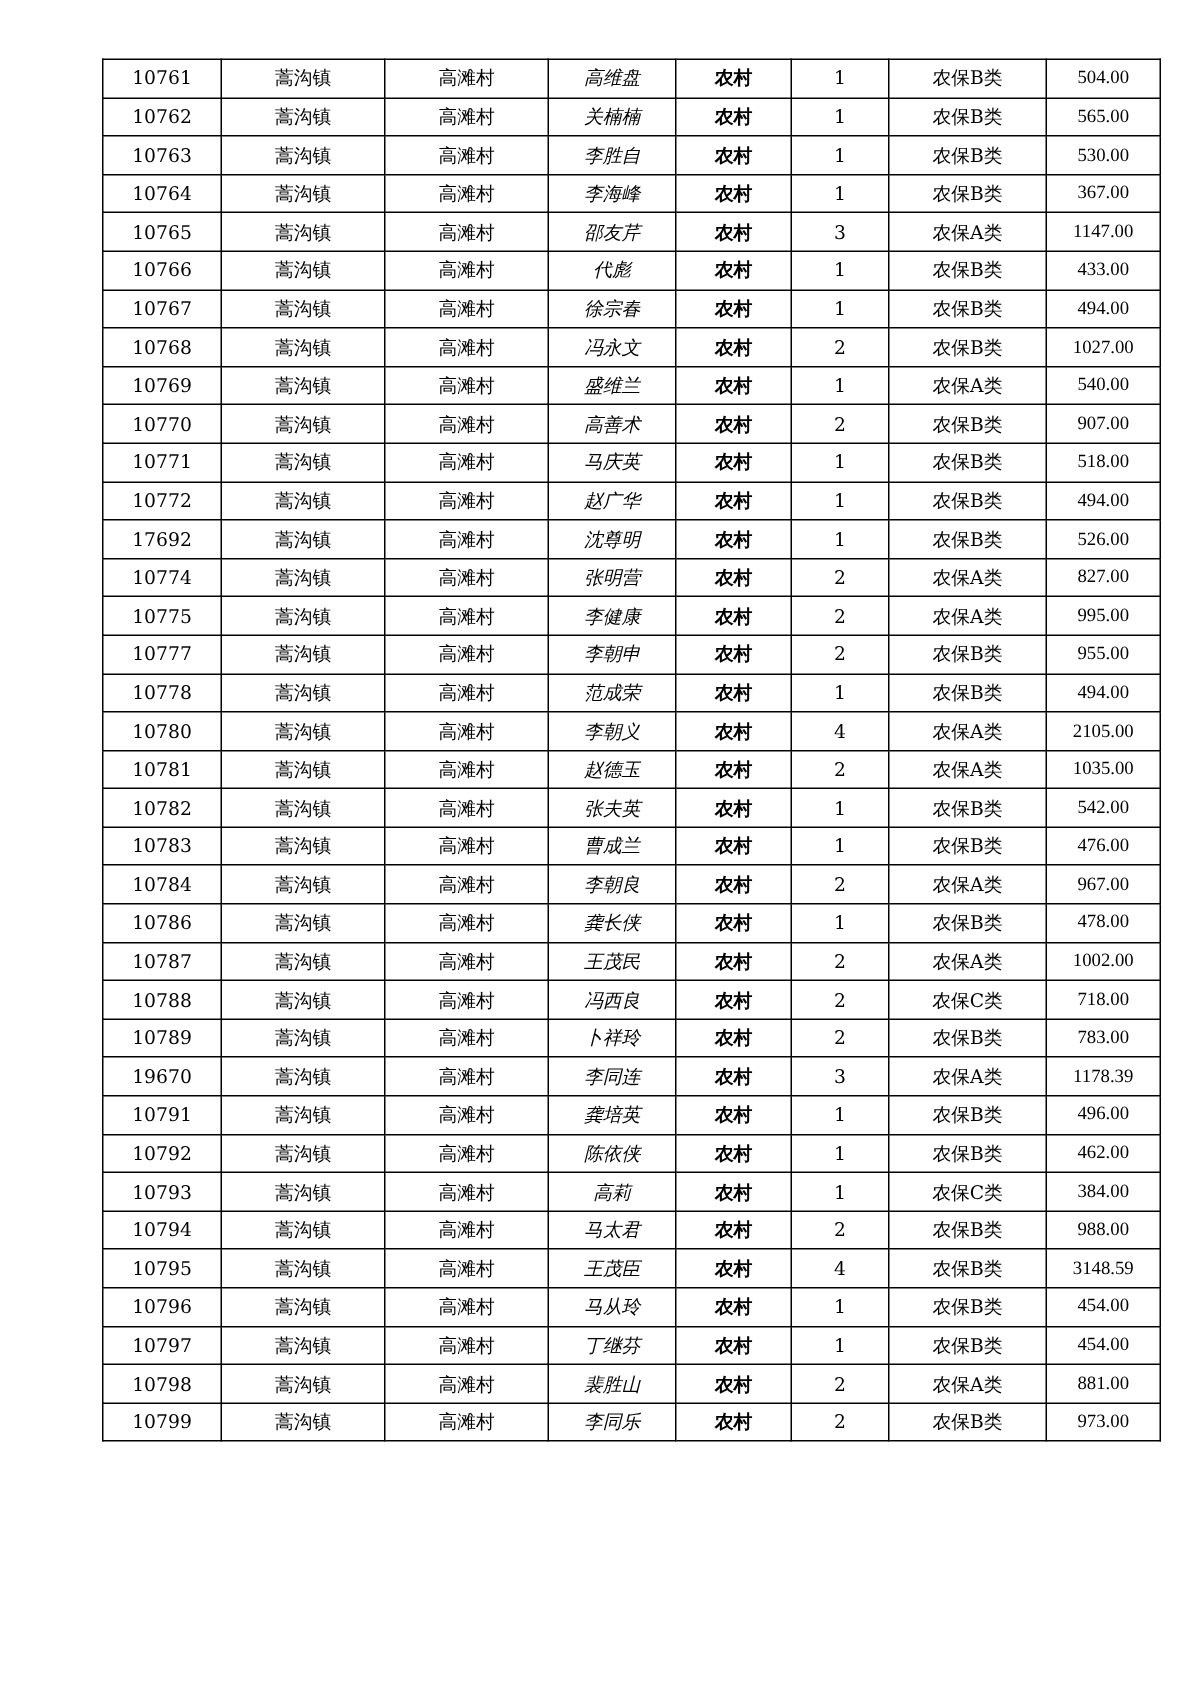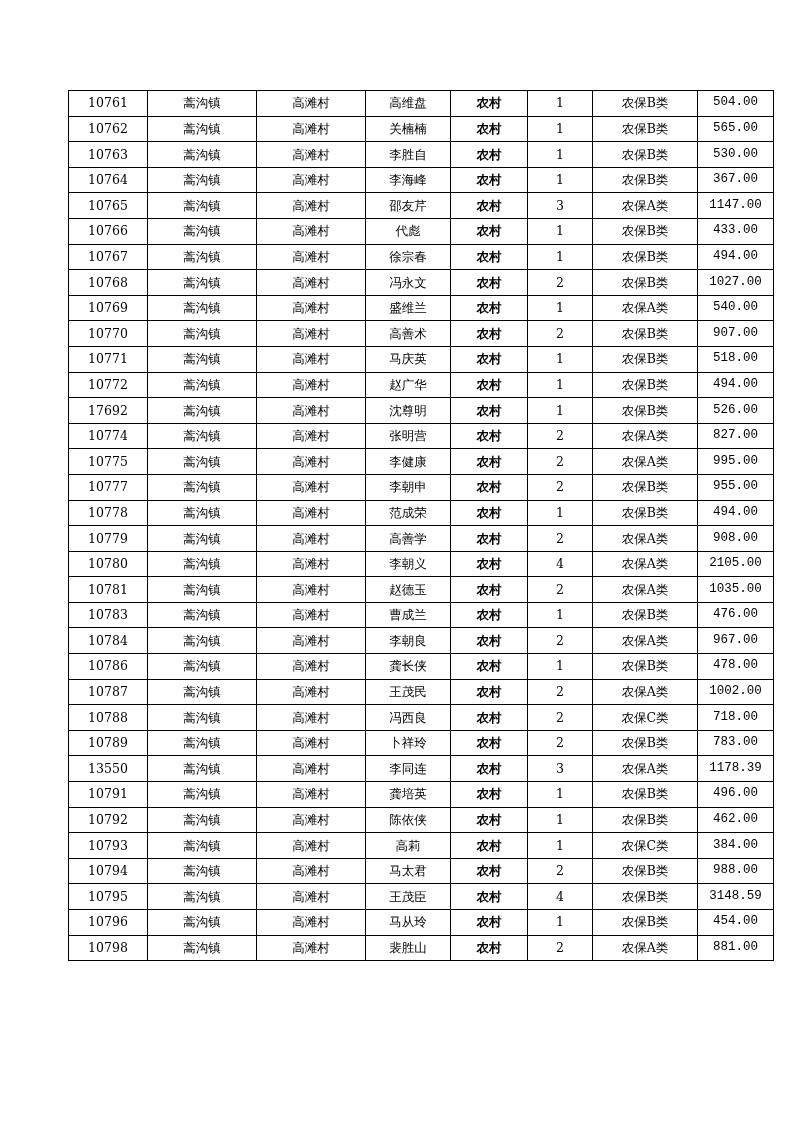--- a/index.html
+++ b/index.html
@@ -11,46 +11,46 @@
     width: 793px;
     height: 1122px;
     font-family: "DejaVu Serif", "Liberation Serif", serif;
     color: #000000;
   }
   .page {
     position: relative;
     width: 793px;
     height: 962px;
     box-sizing: border-box;
-    padding: 90px 60px 0 68px;
+    padding: 39px 60px 0 68px;
   }
   table.data-table {
     border-collapse: collapse;
     width: 665px;
     table-layout: fixed;
   }
   table.data-table td {
     border: 1px solid #000000;
     height: 24.6px;
     text-align: center;
     vertical-align: middle;
     font-size: 12.5px;
     line-height: 1.1;
     padding: 0 2px;
     overflow: hidden;
     white-space: nowrap;
   }
   td.c-id       { width: 74px; font-family: "DejaVu Serif", "Liberation Serif", serif; }
   td.c-town     { width: 104px; }
   td.c-village  { width: 104px; }
-  td.c-name     { width: 80px; }
+  td.c-name     { width: 80px; font-style: italic; }
   td.c-type     { width: 72px; font-weight: bold; }
   td.c-count    { width: 60px; font-family: "DejaVu Serif", "Liberation Serif", serif; }
   td.c-category { width: 100px; }
-  td.c-amount   { width: 71px; font-family: Liberation Mono, monospace; }
+  td.c-amount   { width: 71px; font-family: Liberation Serif, serif; }
 </style>
 </head>
 <body>
 
 <div class="page">
   <table class="data-table">
     <tbody>
         <tr>
           <td class="c-id">10761</td>
           <td class="c-town">蒿沟镇</td>
@@ -215,48 +215,48 @@
           <td class="c-id">10778</td>
           <td class="c-town">蒿沟镇</td>
           <td class="c-village">高滩村</td>
           <td class="c-name">范成荣</td>
           <td class="c-type">农村</td>
           <td class="c-count">1</td>
           <td class="c-category">农保B类</td>
           <td class="c-amount">494.00</td>
         </tr>
         <tr>
-          <td class="c-id">10779</td>
-          <td class="c-town">蒿沟镇</td>
-          <td class="c-village">高滩村</td>
-          <td class="c-name">高善学</td>
-          <td class="c-type">农村</td>
-          <td class="c-count">2</td>
-          <td class="c-category">农保A类</td>
-          <td class="c-amount">908.00</td>
-        </tr>
-        <tr>
           <td class="c-id">10780</td>
           <td class="c-town">蒿沟镇</td>
           <td class="c-village">高滩村</td>
           <td class="c-name">李朝义</td>
           <td class="c-type">农村</td>
           <td class="c-count">4</td>
           <td class="c-category">农保A类</td>
           <td class="c-amount">2105.00</td>
         </tr>
         <tr>
           <td class="c-id">10781</td>
           <td class="c-town">蒿沟镇</td>
           <td class="c-village">高滩村</td>
           <td class="c-name">赵德玉</td>
           <td class="c-type">农村</td>
           <td class="c-count">2</td>
           <td class="c-category">农保A类</td>
           <td class="c-amount">1035.00</td>
+        </tr>
+        <tr>
+          <td class="c-id">10782</td>
+          <td class="c-town">蒿沟镇</td>
+          <td class="c-village">高滩村</td>
+          <td class="c-name">张夫英</td>
+          <td class="c-type">农村</td>
+          <td class="c-count">1</td>
+          <td class="c-category">农保B类</td>
+          <td class="c-amount">542.00</td>
         </tr>
         <tr>
           <td class="c-id">10783</td>
           <td class="c-town">蒿沟镇</td>
           <td class="c-village">高滩村</td>
           <td class="c-name">曹成兰</td>
           <td class="c-type">农村</td>
           <td class="c-count">1</td>
           <td class="c-category">农保B类</td>
           <td class="c-amount">476.00</td>
@@ -305,21 +305,21 @@
           <td class="c-id">10789</td>
           <td class="c-town">蒿沟镇</td>
           <td class="c-village">高滩村</td>
           <td class="c-name">卜祥玲</td>
           <td class="c-type">农村</td>
           <td class="c-count">2</td>
           <td class="c-category">农保B类</td>
           <td class="c-amount">783.00</td>
         </tr>
         <tr>
-          <td class="c-id">13550</td>
+          <td class="c-id">19670</td>
           <td class="c-town">蒿沟镇</td>
           <td class="c-village">高滩村</td>
           <td class="c-name">李同连</td>
           <td class="c-type">农村</td>
           <td class="c-count">3</td>
           <td class="c-category">农保A类</td>
           <td class="c-amount">1178.39</td>
         </tr>
         <tr>
           <td class="c-id">10791</td>
@@ -375,24 +375,44 @@
           <td class="c-id">10796</td>
           <td class="c-town">蒿沟镇</td>
           <td class="c-village">高滩村</td>
           <td class="c-name">马从玲</td>
           <td class="c-type">农村</td>
           <td class="c-count">1</td>
           <td class="c-category">农保B类</td>
           <td class="c-amount">454.00</td>
         </tr>
         <tr>
+          <td class="c-id">10797</td>
+          <td class="c-town">蒿沟镇</td>
+          <td class="c-village">高滩村</td>
+          <td class="c-name">丁继芬</td>
+          <td class="c-type">农村</td>
+          <td class="c-count">1</td>
+          <td class="c-category">农保B类</td>
+          <td class="c-amount">454.00</td>
+        </tr>
+        <tr>
           <td class="c-id">10798</td>
           <td class="c-town">蒿沟镇</td>
           <td class="c-village">高滩村</td>
           <td class="c-name">裴胜山</td>
           <td class="c-type">农村</td>
           <td class="c-count">2</td>
           <td class="c-category">农保A类</td>
           <td class="c-amount">881.00</td>
+        </tr>
+        <tr>
+          <td class="c-id">10799</td>
+          <td class="c-town">蒿沟镇</td>
+          <td class="c-village">高滩村</td>
+          <td class="c-name">李同乐</td>
+          <td class="c-type">农村</td>
+          <td class="c-count">2</td>
+          <td class="c-category">农保B类</td>
+          <td class="c-amount">973.00</td>
         </tr>
       </tbody>
   </table>
 </div>
 
 </body></html>

